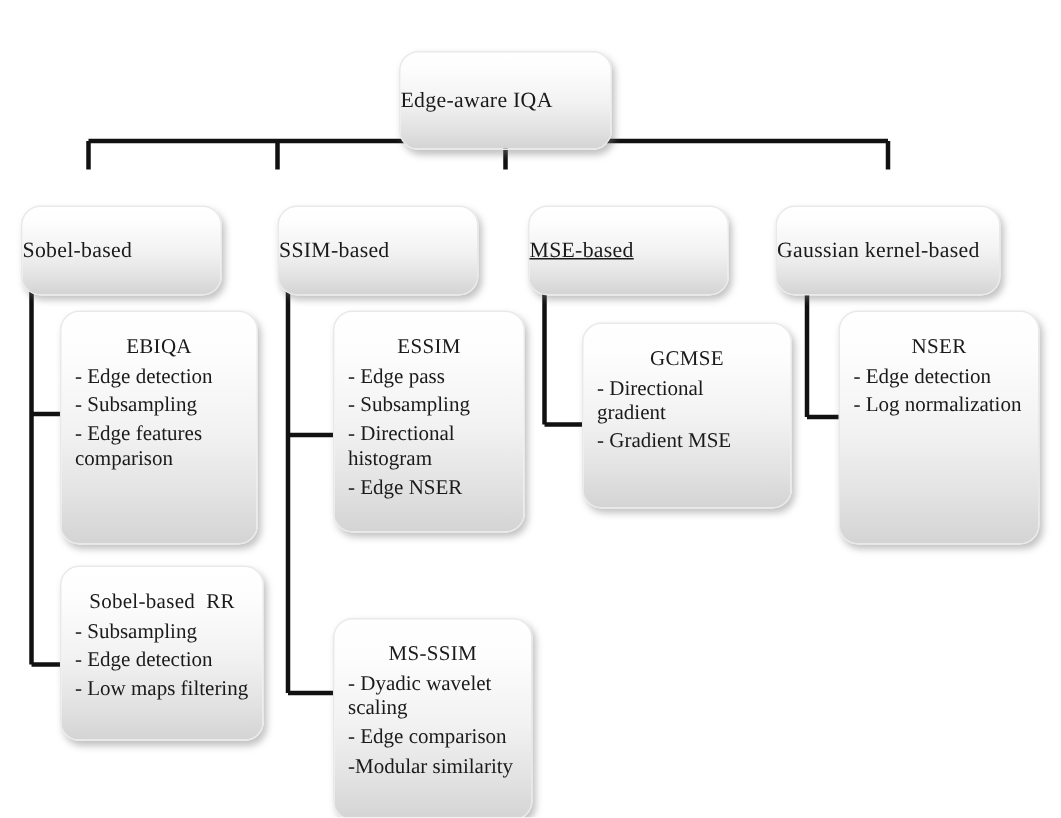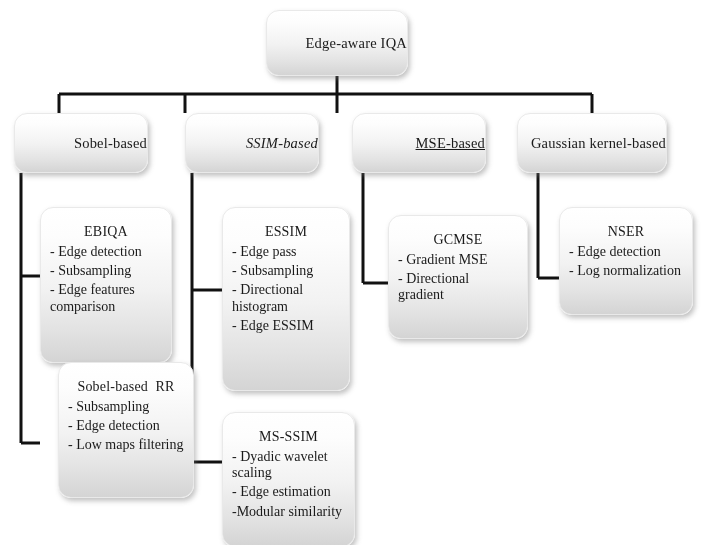--- a/index.html
+++ b/index.html
@@ -37,21 +37,22 @@
     z-index: 5;
   }
   .node .title {
     text-align: center;
     white-space: pre;
   }
   
   .node.simple {
     display: flex;
     align-items: center;
-    justify-content: flex-end;
+    justify-content: flex-start;
+    margin-top: 24px;
   }
   .node.simple .title {
     font-size: 14.5px;
     letter-spacing: 0.2px;
   }
   
   .node.leaf {
     padding: 16px 9px 10px 9px;
   }
   .node.leaf .title {
@@ -102,82 +103,82 @@
 
       <path d="M 538 173 L 538 278"></path>
       <path d="M 538 278 L 560 278"></path>
     </g>
   </svg>
 
   <div class="node simple" style="left:266px; top:10px; width:142px; height:66px;">
     <div class="title">Edge-aware IQA</div>
   </div>
 
-  <div class="node simple" style="left:14px; top:113px; width:134px; height:60px;padding-left:48px;">
+  <div class="node simple" style="left:14px; top:113px; width:134px; height:60px;">
     <div class="title">Sobel-based</div>
   </div>
 
-  <div class="node simple" style="left:185px; top:113px; width:134px; height:60px;font-style:italic;">
+  <div class="node simple" style="left:185px; top:113px; width:134px; height:60px;">
     <div class="title">SSIM-based</div>
   </div>
 
   <div class="node simple" style="left:352px; top:113px; width:134px; height:60px;text-decoration:underline;">
     <div class="title">MSE-based</div>
   </div>
 
   <div class="node simple" style="left:517px; top:113px; width:150px; height:60px;">
     <div class="title">Gaussian kernel-based</div>
   </div>
 
   <div class="node leaf" style="left:40px; top:207px; width:132px; height:156px;">
     <div class="title">EBIQA</div>
     <ul>
       <li>- Edge detection</li>
       <li>- Subsampling</li>
       <li>- Edge features comparison</li>
     </ul>
   </div>
 
-  <div class="node leaf" style="left:40px; top:362px; width:136px; height:136px;margin-left:18px;">
+  <div class="node leaf" style="left:40px; top:377px; width:136px; height:117px;">
     <div class="title">Sobel-based  RR</div>
     <ul>
       <li>- Subsampling</li>
       <li>- Edge detection</li>
       <li>- Low maps filtering</li>
     </ul>
   </div>
 
-  <div class="node leaf" style="left:222px; top:207px; width:128px; height:184px;">
+  <div class="node leaf" style="left:222px; top:207px; width:128px; height:148px;">
     <div class="title">ESSIM</div>
     <ul>
       <li>- Edge pass</li>
       <li>- Subsampling</li>
       <li>- Directional histogram</li>
-      <li>- Edge ESSIM</li>
+      <li>- Edge NSER</li>
     </ul>
   </div>
 
   <div class="node leaf" style="left:222px; top:412px; width:133px; height:135px;">
     <div class="title">MS-SSIM</div>
     <ul>
       <li>- Dyadic wavelet scaling</li>
-      <li>- Edge estimation</li>
+      <li>- Edge comparison</li>
       <li>-Modular similarity</li>
     </ul>
   </div>
 
   <div class="node leaf" style="left:388px; top:215px; width:140px; height:124px;">
     <div class="title">GCMSE</div>
     <ul>
+      <li>- Directional gradient</li>
       <li>- Gradient MSE</li>
-      <li>- Directional gradient</li>
     </ul>
   </div>
 
-  <div class="node leaf" style="left:559px; top:207px; width:134px; height:108px;">
+  <div class="node leaf" style="left:559px; top:207px; width:134px; height:156px;">
     <div class="title">NSER</div>
     <ul>
       <li>- Edge detection</li>
       <li>- Log normalization</li>
     </ul>
   </div>
 
 </div>
 
 </body></html>

